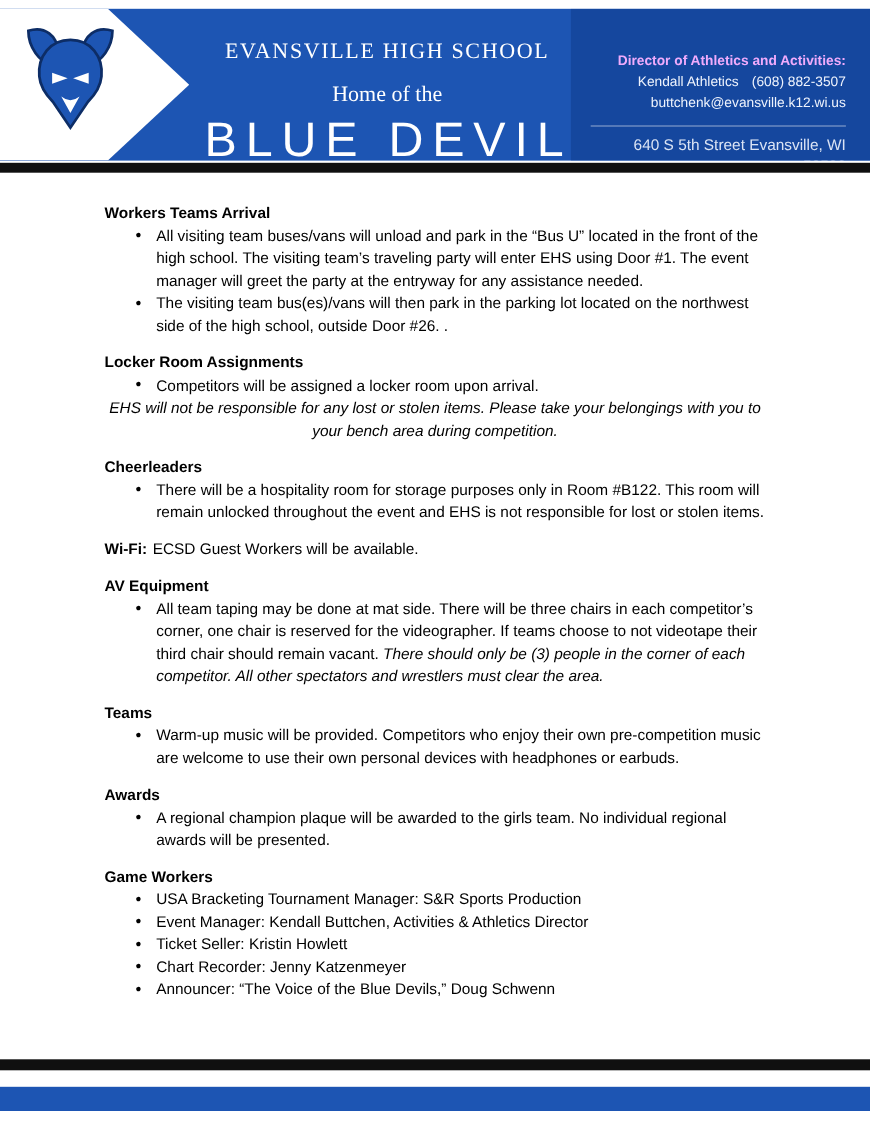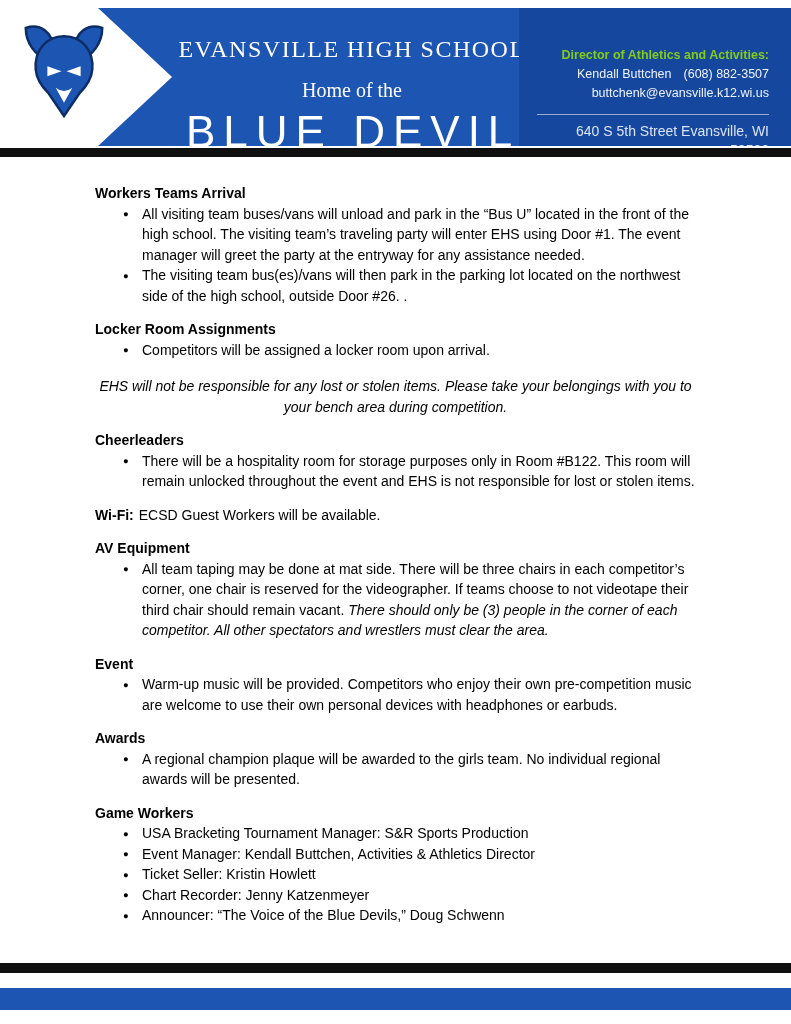--- a/index.html
+++ b/index.html
@@ -41,21 +41,21 @@
   .logo-arrow svg { margin-left: 14px; }
   .school-block {
     position: absolute;
     left: 178px; top: 28px;
     width: 348px;
     text-align: center;
     color: #ffffff;
   }
   .school-name {
     font-family: "Liberation Serif", serif;
-    font-size: 24px;
+    font-size: 20px;
     letter-spacing: 1.5px;
     font-weight: 400;
   }
   .tagline {
     font-family: "Liberation Serif", serif;
     font-size: 20px;
     margin-top: 16px;
     font-weight: 400;
   }
   .mascot {
@@ -71,21 +71,21 @@
     position: absolute;
     right: 0; top: 0; bottom: 0;
     width: 272px;
     background: var(--panel-blue);
     color: #eef3fd;
     text-align: right;
     padding: 38px 22px 10px 18px;
     font-size: 12.5px;
     line-height: 19px;
   }
-  .c-title { font-weight: 700; color: #84cc16; }
+  .c-title { font-weight: 700; color: #f0abfc; }
   .c-row { display: flex; justify-content: flex-end; gap: 12px; }
   .c-divider { border-top: 1px solid rgba(255,255,255,.55); margin: 11px 0 7px 0; }
   .c-address { font-size: 14px; color: #dbe4f5; }
 
   
   .bar-black.top { height: 9px; background: var(--stripe-black); margin-top: 2px; }
   .bar-black.footer { position: absolute; left: 0; right: 0; top: 963px; height: 10px; background: var(--stripe-black); }
   .bar-blue.footer { position: absolute; left: 0; right: 0; top: 988px; height: 22px; background: var(--footer-blue); }
 
   
@@ -102,21 +102,21 @@
   ul.bullets li { position: relative; padding-left: 19px; }
   ul.bullets li::before {
     content: "\25CF";
     position: absolute;
     left: 0; top: 0.5px;
     font-size: 9.5px;
     line-height: 20.5px;
   }
   .it { font-style: italic; }
   .note { margin: 0; }
-  .note.center { text-align: center; margin-top: 16px; }
+  .note.center { text-align: center; }
 </style>
 </head>
 <body>
 
 <div class="page">
 
   <header class="banner">
     <div class="logo-arrow">
       <svg viewBox="0 0 120 130" width="100" height="108" aria-hidden="true">
         <path d="M14 6 C32 0 46 12 46 28 L40 44 C26 40 14 24 14 6 Z" fill="#1d55b3" stroke="#0d2d66" stroke-width="3"></path>
@@ -130,21 +130,21 @@
 
     <div class="school-block">
       <div class="school-name">EVANSVILLE HIGH SCHOOL</div>
       <div class="tagline">Home of the</div>
       <div class="mascot">BLUE DEVILS</div>
     </div>
 
     <aside class="contact">
       <div class="c-title">Director of Athletics and Activities:</div>
       <div class="c-row">
-        <span>Kendall Buttchen</span>
+        <span>Kendall Athletics</span>
         <span>(608) 882-3507</span>
       </div>
       <div class="c-email">buttchenk@evansville.k12.wi.us</div>
       <div class="c-divider"></div>
       <div class="c-address">640 S 5th Street Evansville, WI 53536</div>
     </aside>
   </header>
 
   <div class="bar-black top"></div>
 
@@ -172,21 +172,21 @@
       <section class="doc-section">
         <p class="inline-heading-line"><span class="sec-heading inline">Wi-Fi:</span><span class="inline-gap">ECSD Guest Workers will be available.</span></p>
       </section>
       <section class="doc-section">
         <h3 class="sec-heading">AV Equipment</h3>
         <ul class="bullets">
           <li><span>All team taping may be done at mat side. There will be three chairs in each competitor’s corner, one chair is reserved for the videographer. If teams choose to not videotape their third chair should remain vacant. </span><span class="it">There should only be (3) people in the corner of each competitor. All other spectators and wrestlers must clear the area.</span></li>
         </ul>
       </section>
       <section class="doc-section">
-        <h3 class="sec-heading">Event</h3>
+        <h3 class="sec-heading">Teams</h3>
         <ul class="bullets">
           <li><span>Warm-up music will be provided. Competitors who enjoy their own pre-competition music are welcome to use their own personal devices with headphones or earbuds.</span></li>
         </ul>
       </section>
       <section class="doc-section">
         <h3 class="sec-heading">Awards</h3>
         <ul class="bullets">
           <li><span>A regional champion plaque will be awarded to the girls team. No individual regional awards will be presented.</span></li>
         </ul>
       </section>

